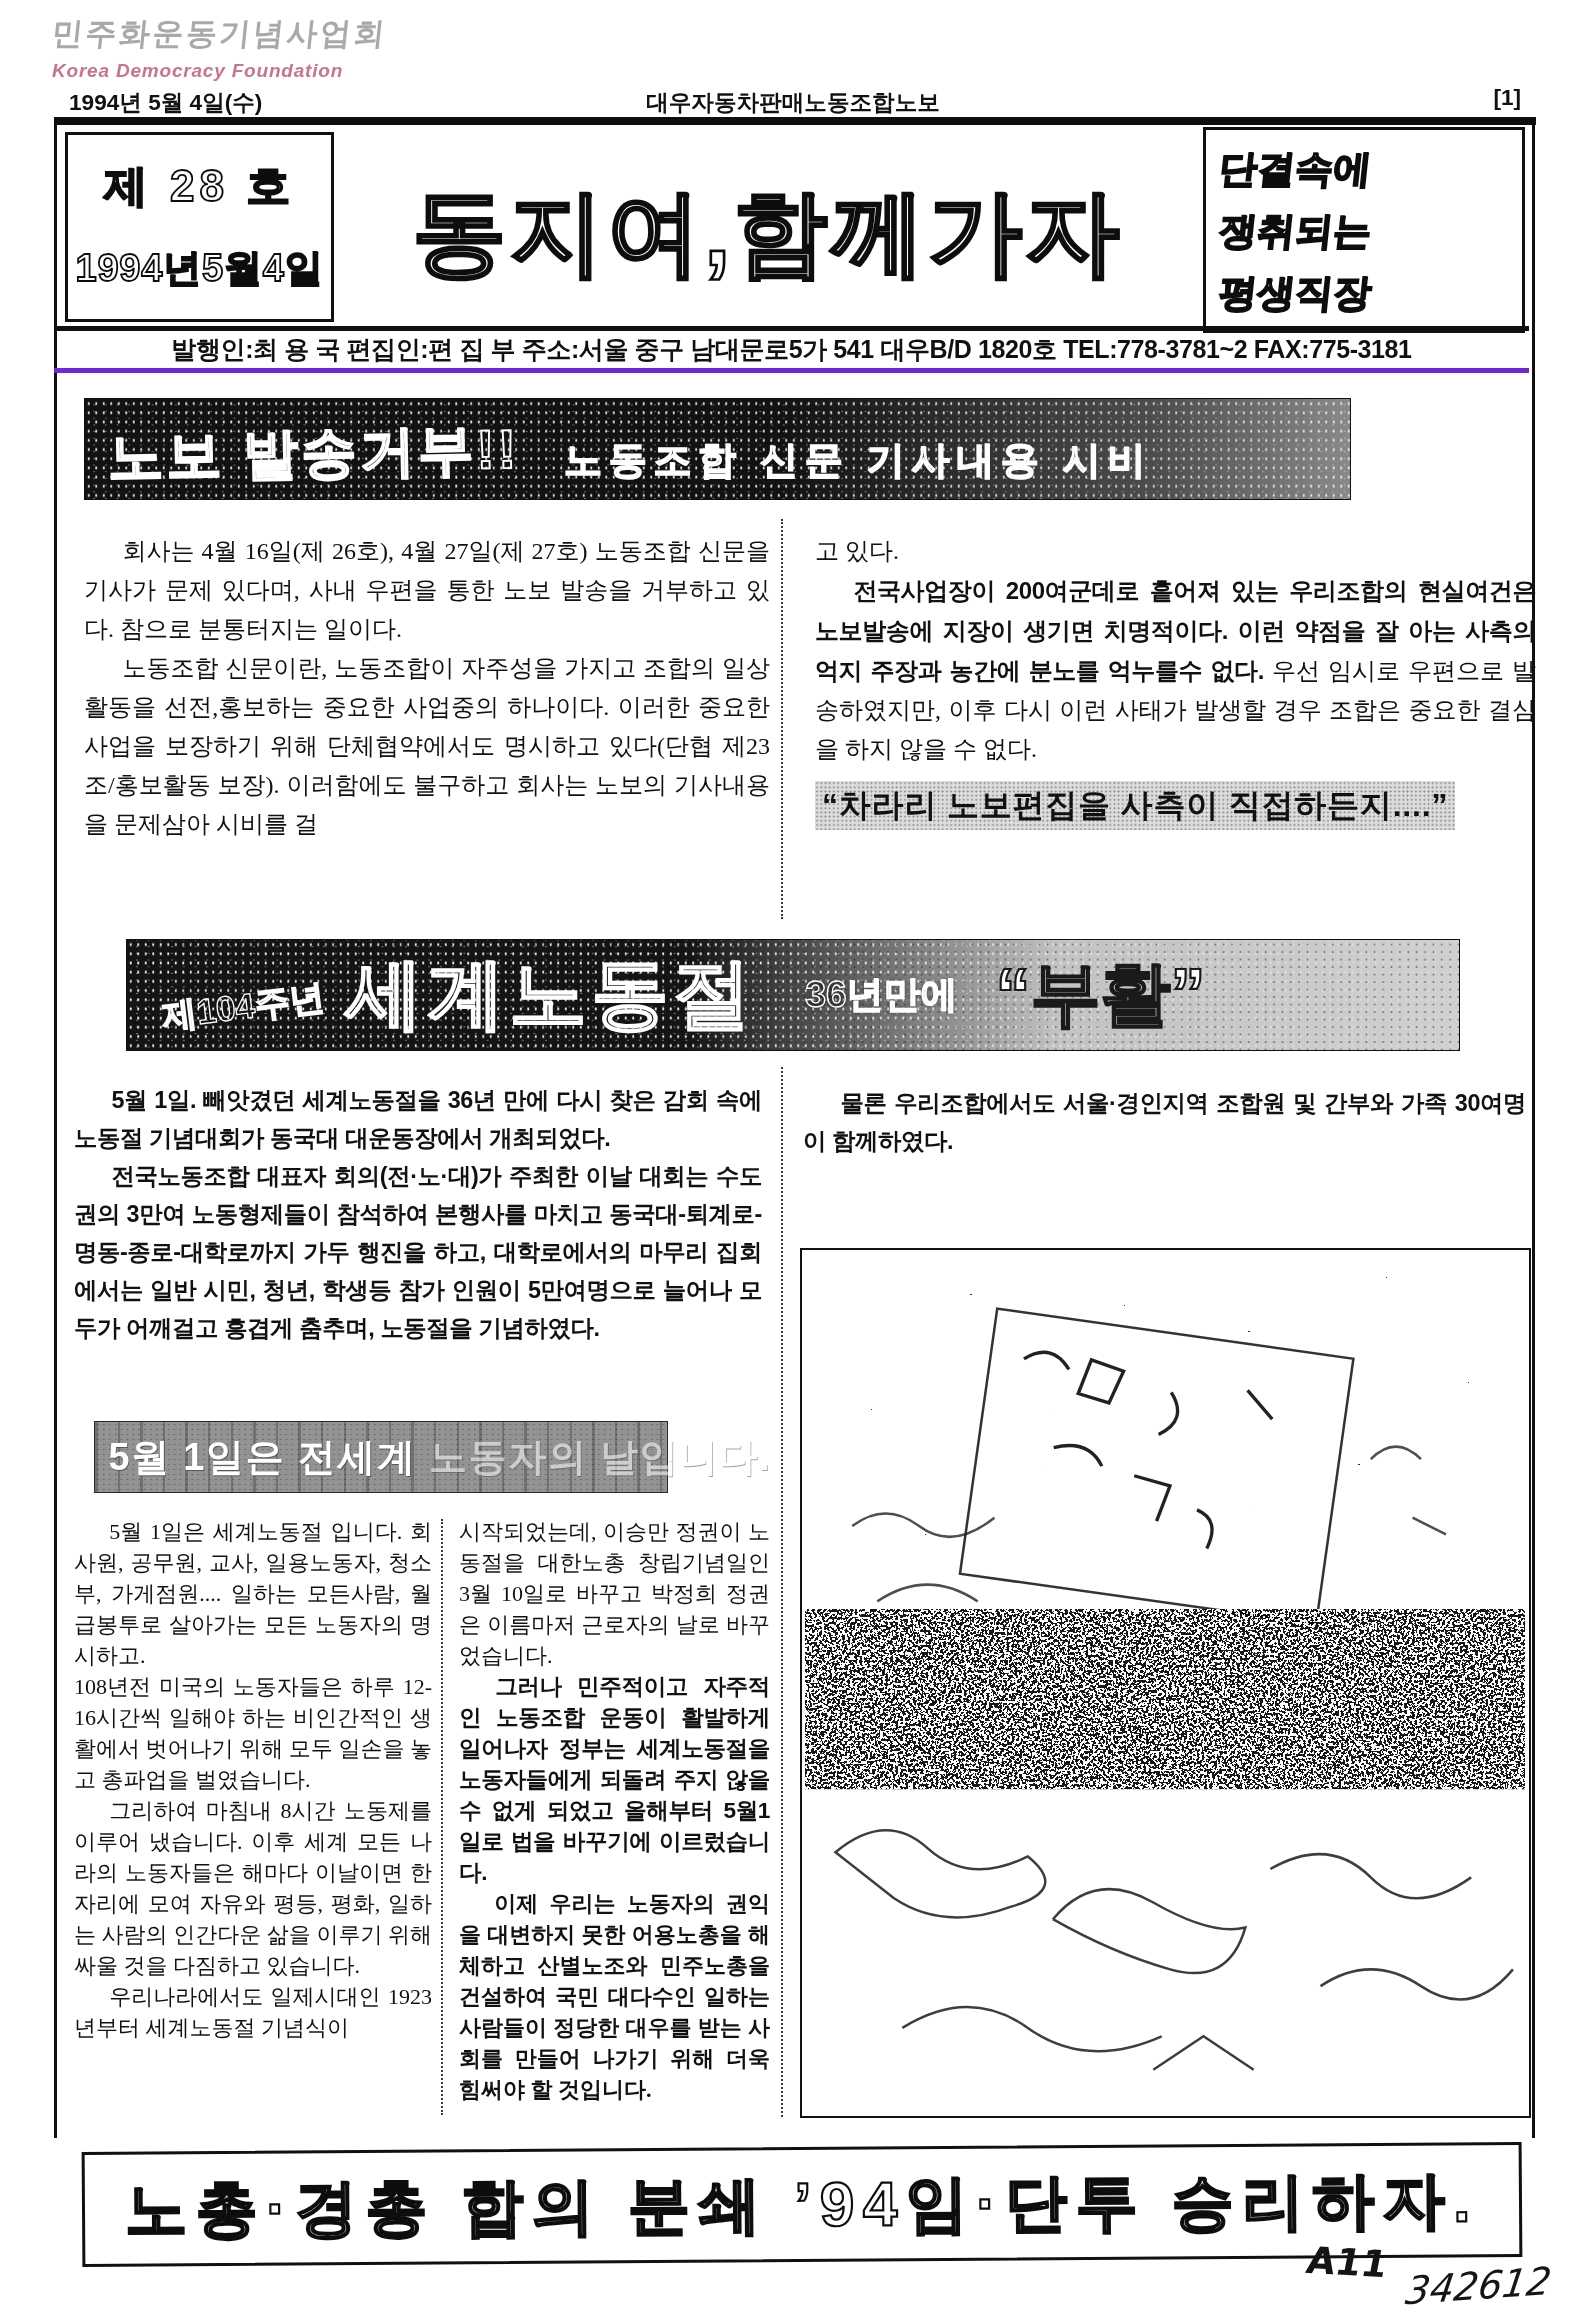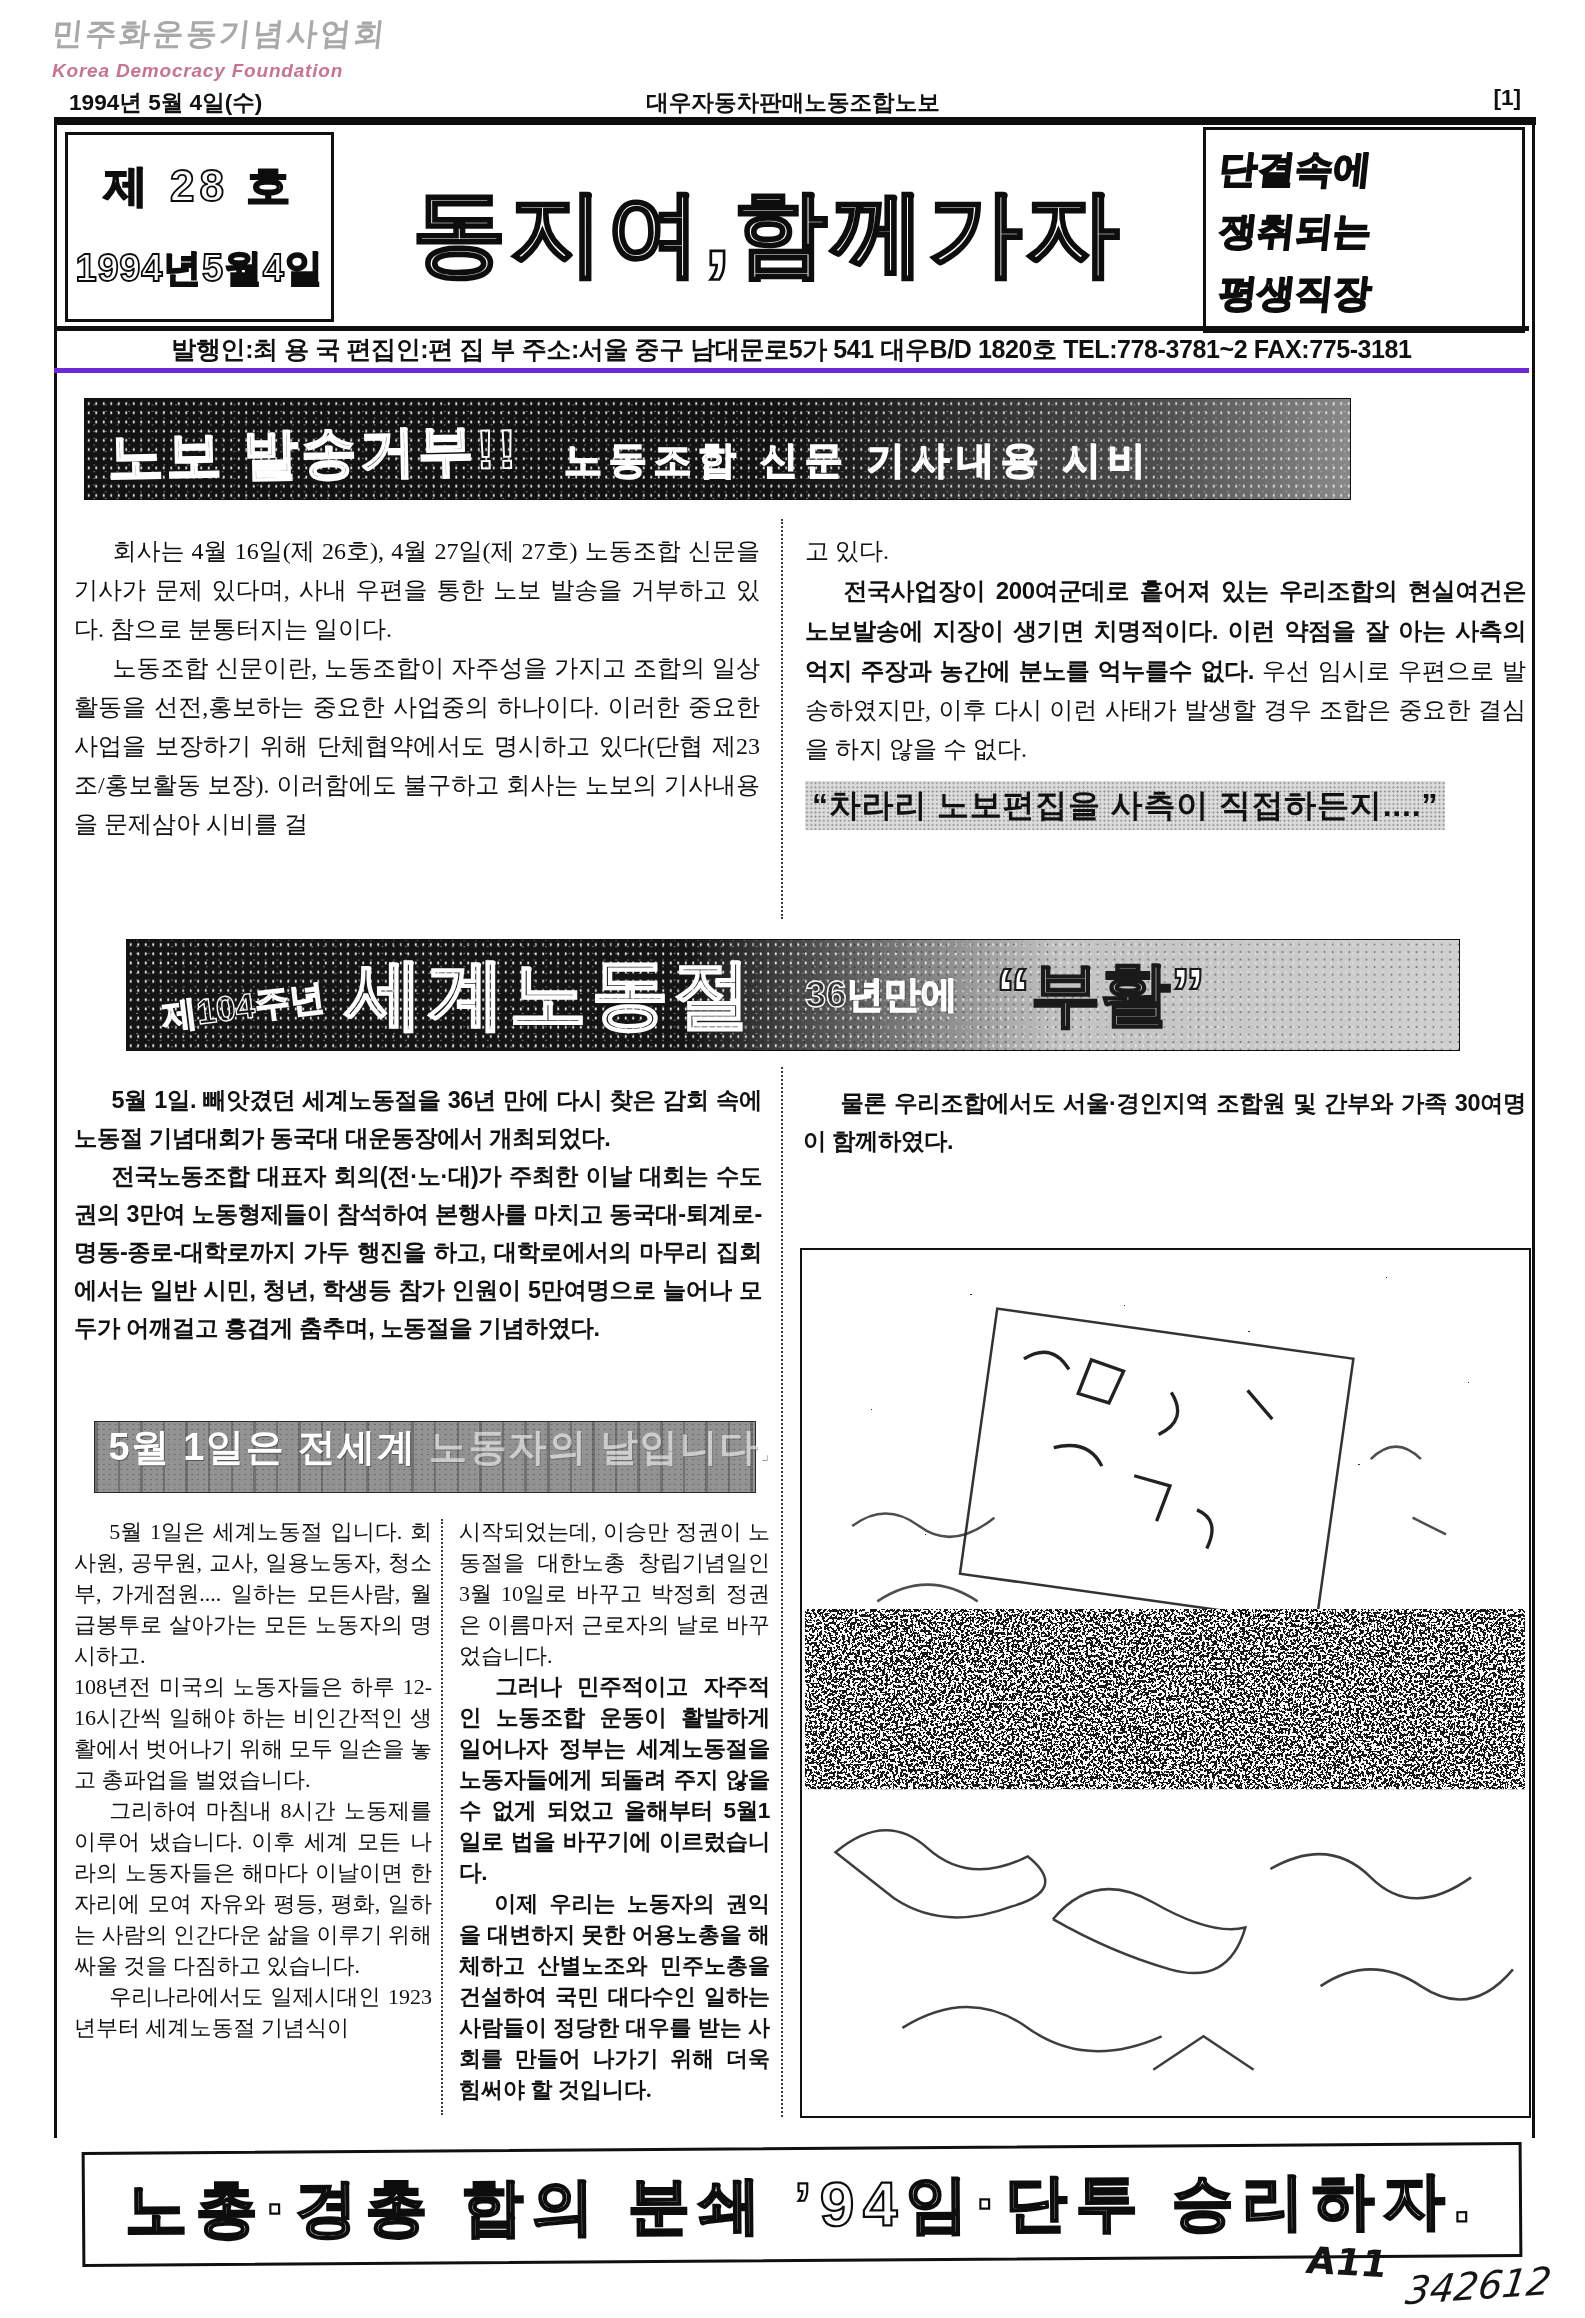--- a/index.html
+++ b/index.html
@@ -55,21 +55,21 @@
     background-position:1.7px 0.8px, 0 0, 0 0, 4.2px 3.3px;}
   .halftone-gray{
     background-color:#8f8f8f;
     background-image:
       repeating-linear-gradient(90deg, rgba(55,55,55,0.35) 0 2.5px, rgba(165,165,165,0.18) 2.5px 22.6px),
       radial-gradient(rgba(40,40,40,0.45) 0.8px, transparent 1.3px);
     background-size:100% 100%, 5.9px 5px;
     border:1.7px solid #2a2a2a;}
 
   
-  .a1{font-size:24px;line-height:39px;text-align:justify;word-break:break-all;}
+  .a1{font-size:24px;line-height:39px;text-align:justify;word-break:break-all;margin-left:10px;}
   .a2{font-size:23.4px;line-height:38px;text-align:justify;word-break:break-all;font-weight:700;
       font-family:"Liberation Sans","DejaVu Sans",sans-serif;letter-spacing:-0.4px;}
   .a3{font-size:22px;line-height:31px;text-align:justify;word-break:break-all;}
   .p-ind{text-indent:1.6em;margin:0;}
   .p-flush{text-indent:0;margin:0;}
   .boldseg{font-family:"Liberation Sans","DejaVu Sans",sans-serif;font-weight:700;letter-spacing:-0.4px;}
   .quote-strip{display:inline-block;font-family:"Liberation Sans","DejaVu Sans",sans-serif;
       font-weight:700;font-size:32px;padding:5px 7px;margin-top:11.7px;letter-spacing:0.8px;
       background-color:#dcdcdc;
       background-image:radial-gradient(rgba(90,90,90,0.55) 0.8px, transparent 1.2px);
@@ -200,21 +200,21 @@
       <rect x="4" y="645" width="860" height="385" filter="url(#spA)" opacity="0.75"></rect>
       <g stroke="#1c1c1c" stroke-width="3" fill="none" opacity="0.85">
         <path d="M40 720 q60 -50 110 -5 t120 10 q50 40 -20 60 q-80 30 -140 -10 z"></path>
         <path d="M300 800 q50 -60 120 -20 t110 30 q-20 70 -90 50 t-140 -60"></path>
         <path d="M560 740 q70 -40 120 10 t120 0 M620 880 q60 -40 120 0 t110 -20"></path>
         <path d="M120 930 q80 -50 150 0 t160 10 M420 980 l60 -40 60 40"></path>
       </g>
     </svg>
   </div>
 
-  <div class="abs halftone-gray" style="left:94px;top:1421px;width:662px;height:72px;display:flex;box-sizing:border-box;padding-left:13.4px;">
+  <div class="abs halftone-gray" style="left:94px;top:1421px;width:574px;height:72px;display:flex;align-items:center;box-sizing:border-box;padding-left:13.4px;">
     <span class="gothic" style="font-size:38px;font-weight:700;color:#fff;letter-spacing:1.7px;white-space:nowrap;text-shadow:0.8px 0.8px 0 #555;"><span>5월 1일은 전세계 </span><span style="opacity:0.55;">노동자의 날입니다.</span></span>
   </div>
 
   <div class="abs a3 serif" style="left:74px;top:1516px;width:358px;">
     <p class="p-ind">5월 1일은 세계노동절 입니다. 회사원, 공무원, 교사, 일용노동자, 청소부, 가게점원.... 일하는 모든사람, 월급봉투로 살아가는 모든 노동자의 명시하고.</p>
     <p class="p-flush">108년전 미국의 노동자들은 하루 12-16시간씩 일해야 하는 비인간적인 생활에서 벗어나기 위해 모두 일손을 놓고 총파업을 벌였습니다.</p>
     <p class="p-ind">그리하여 마침내 8시간 노동제를 이루어 냈습니다.  이후 세계 모든 나라의 노동자들은 해마다 이날이면 한 자리에 모여 자유와 평등, 평화, 일하는 사람의 인간다운 삶을 이루기 위해 싸울 것을 다짐하고 있습니다.</p>
     <p class="p-ind">우리나라에서도 일제시대인 1923년부터 세계노동절 기념식이</p>
   </div>
   <div class="abs dotted-v" style="left:441px;top:1519px;height:596px;"></div>

